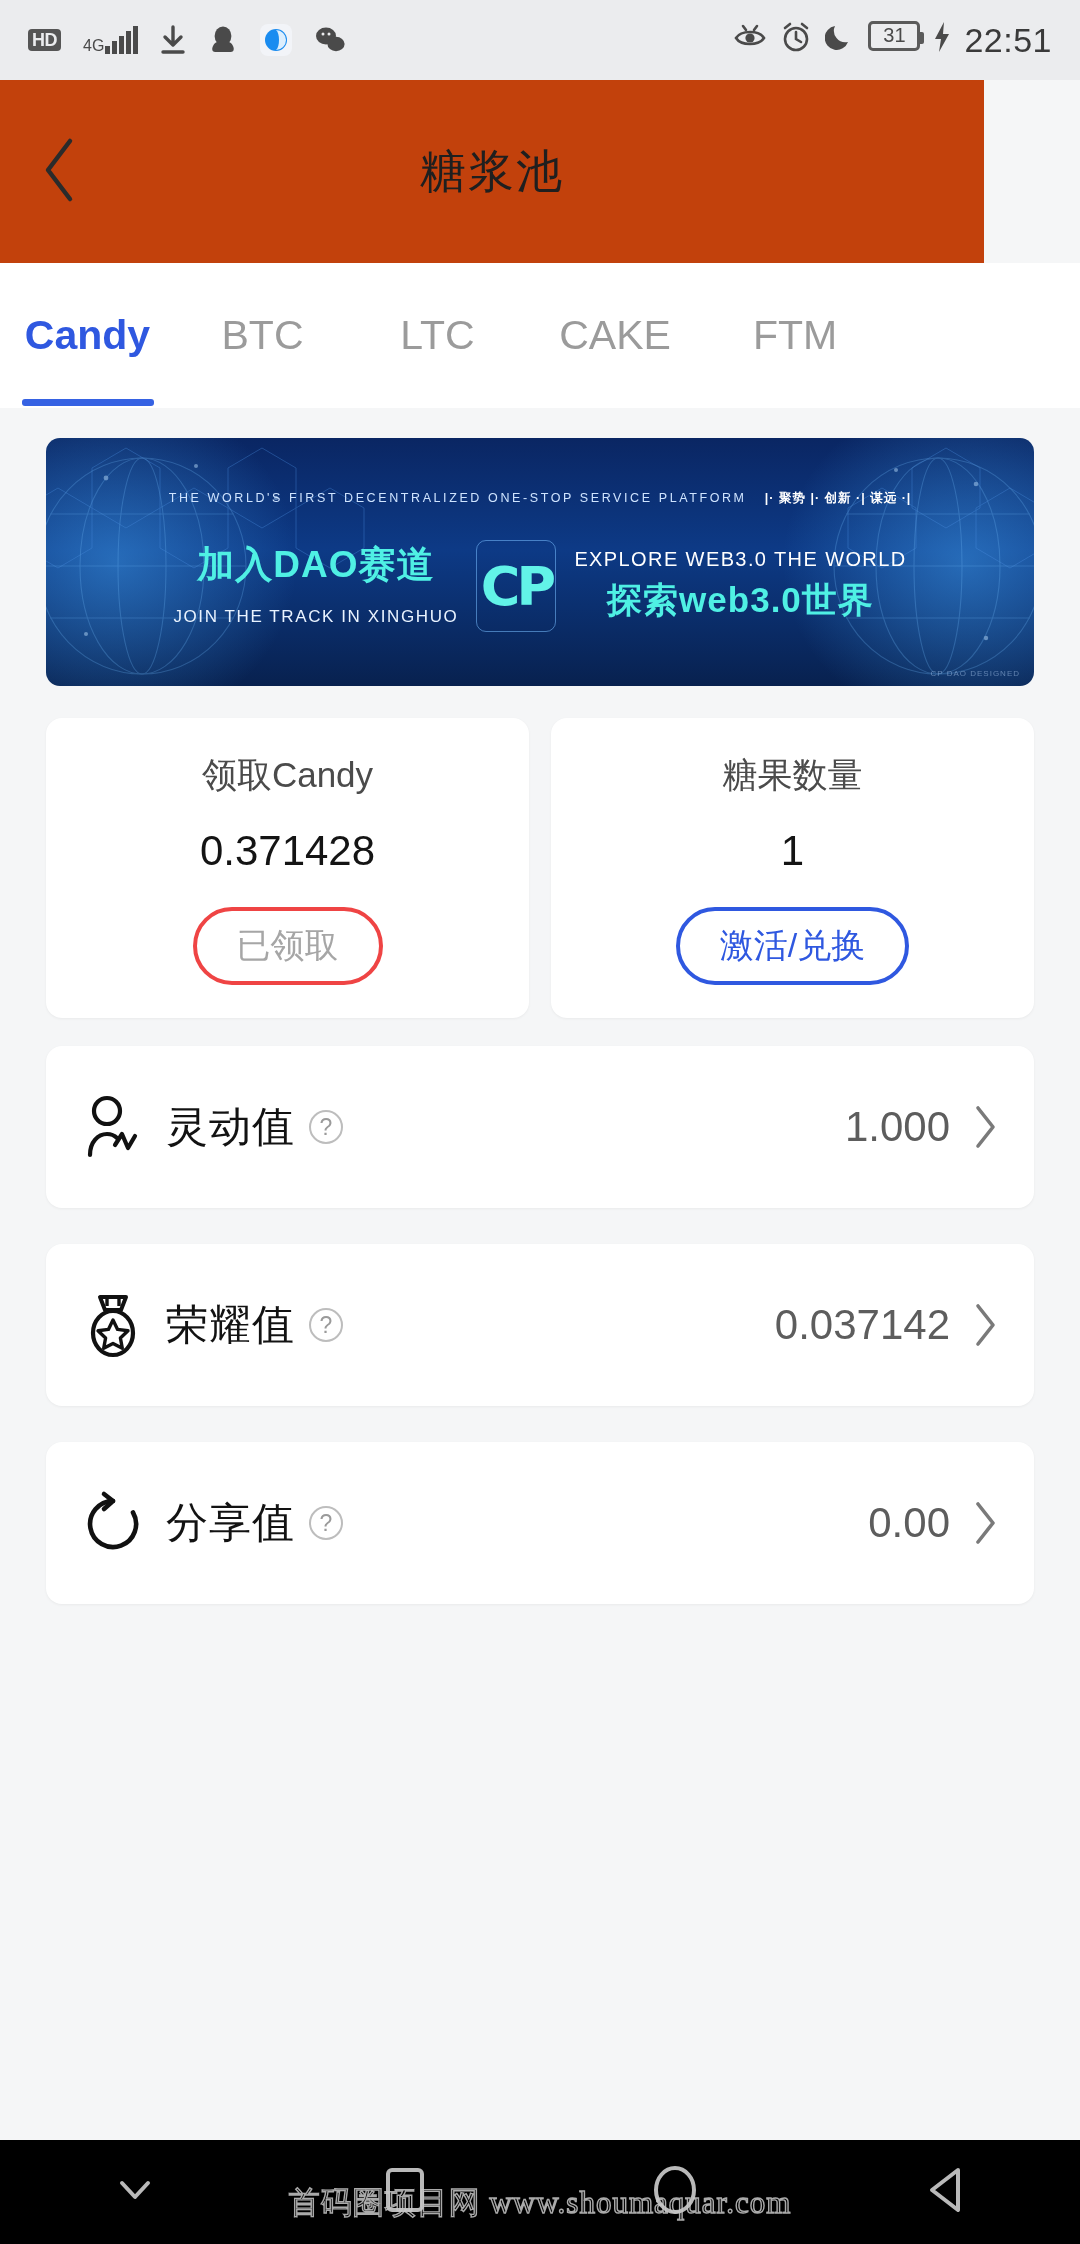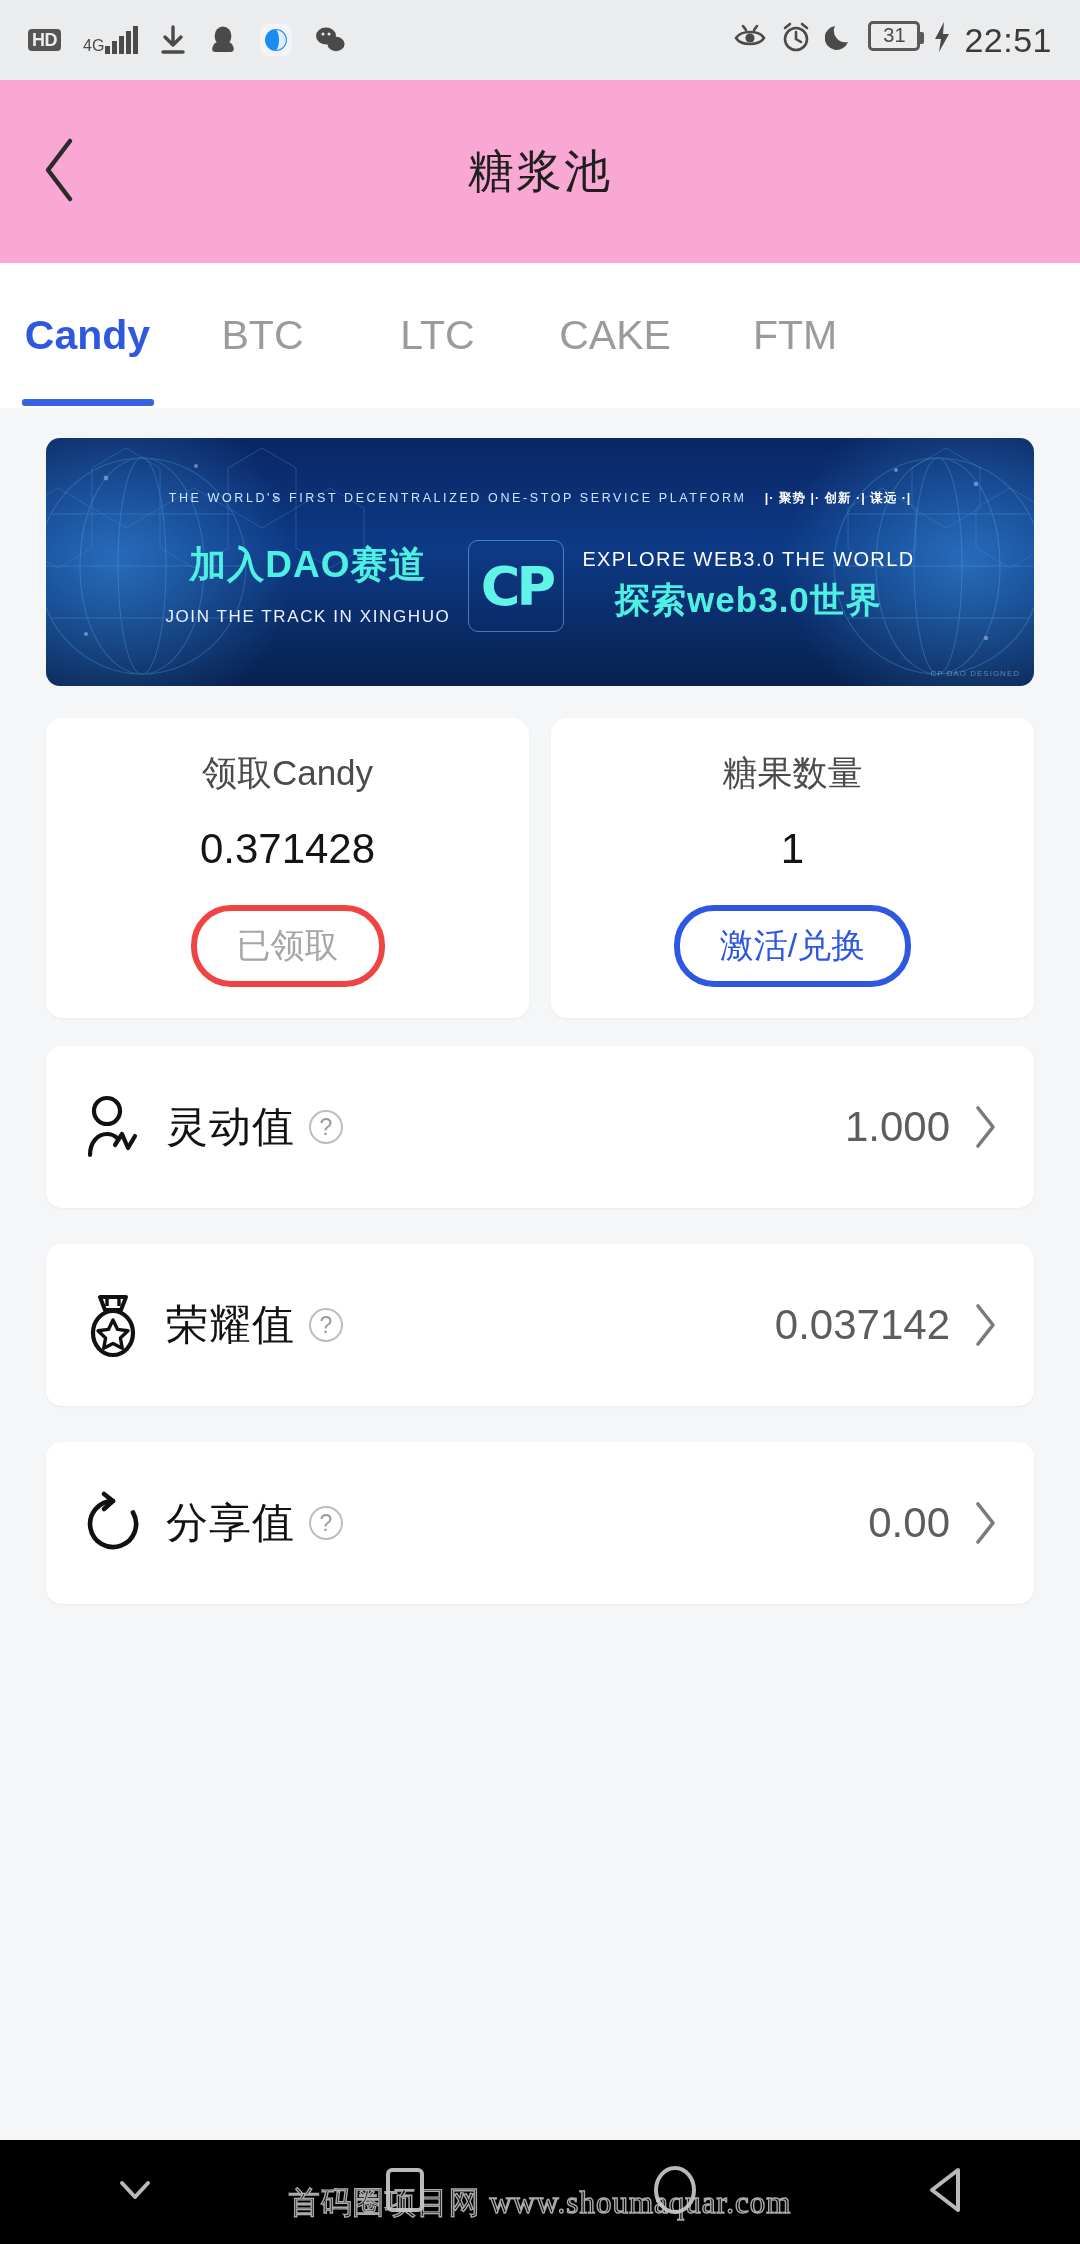--- a/index.html
+++ b/index.html
@@ -37,22 +37,22 @@
     color: #4a4a4a; position: relative;
   }
   .battery::after {
     content:""; position:absolute; right:-7px; top:8px; width:4px; height:12px;
     background:#5a5a5a; border-radius:0 2px 2px 0;
   }
   .ic { display:inline-flex; align-items:center; justify-content:center; }
 
   
   .appbar {
-    position: absolute; top: 80px; left: 0; width: 1080px; height: 183px;
-    background: #f9a8d4; display: flex; align-items: center;
+    position: absolute; top: 80px; left: 0; width: 984px; height: 183px;
+    background: #c2410c; display: flex; align-items: center;
   }
   .back-btn { width: 120px; display:flex; align-items:center; justify-content:center; }
   .appbar-title {
     position:absolute; left:0; right:0; text-align:center;
     font-size: 46px; color: #1f1f1f; letter-spacing: 2px;
   }
 
   
   .tabbar {
     position: absolute; top: 263px; left: 0; width: 1080px; height: 145px;
@@ -88,40 +88,40 @@
   }
   .banner .tagline b { color:#ffffff; letter-spacing: 1px; }
   .banner-main {
     position:absolute; top: 88px; left:0; right:0; height: 120px;
     display:flex; align-items:center; justify-content:center; gap: 18px;
   }
   .bm-left { text-align:center; }
   .bm-cn { font-size: 37px; color:#4ff0e4; font-weight:700; letter-spacing:1px; line-height:1.1;}
   .bm-en { font-size: 17px; color:#e9f3ff; letter-spacing:1.6px; margin-top:21px; }
   .cp-box {
-    width: 96px; height: 92px; border:1px solid rgba(120,190,255,.55); border-radius:10px;
+    width: 80px; height: 92px; border:1px solid rgba(120,190,255,.55); border-radius:10px;
     display:flex; align-items:center; justify-content:center;
   }
   .cp-logo { font-size: 54px; color:#62f3e8; font-weight:800; letter-spacing:-4px; font-family:"DejaVu Sans", sans-serif;}
   .bm-right { text-align:center; }
   .bm-r-en { font-size: 20px; color:#ffffff; letter-spacing:1.4px; }
   .bm-r-cn { font-size: 35px; color:#4ff0e4; font-weight:700; margin-top:6px; letter-spacing:1px;}
   .banner-credit { position:absolute; right:14px; bottom:8px; font-size:8px; color:rgba(190,220,255,.45); letter-spacing:1px;}
 
   .stat-row { display:flex; gap: 22px; margin: 32px 46px 0 46px; }
   .stat-card {
     flex: 1; background:#ffffff; border-radius: 16px; height: 300px;
     display:flex; flex-direction:column; align-items:center; justify-content:center;
     box-shadow: 0 1px 3px rgba(0,0,0,.05);
   }
   .stat-label { font-size: 35px; color:#4b4b4b; }
   .stat-value { font-size: 42px; color:#141414; margin-top: 28px; }
   .pill {
     margin-top: 32px; border-radius: 40px; padding: 12px 40px;
-    font-size: 34px; border: 6px solid #ef4444; color:#a6a6a6; background:#fff;
+    font-size: 34px; border: 4px solid #ef4444; color:#a6a6a6; background:#fff;
   }
   .pill.primary { border-color:#2f58e0; color:#2f58e0; }
 
   .list { margin: 28px 46px 0 46px; display:flex; flex-direction:column; gap: 36px; }
   .list-item {
     background:#ffffff; border-radius: 16px; height: 162px;
     display:flex; align-items:center; padding: 0 36px;
     box-shadow: 0 1px 3px rgba(0,0,0,.05);
   }
   .li-icon { width: 78px; display:flex; align-items:center; justify-content:flex-start; }

